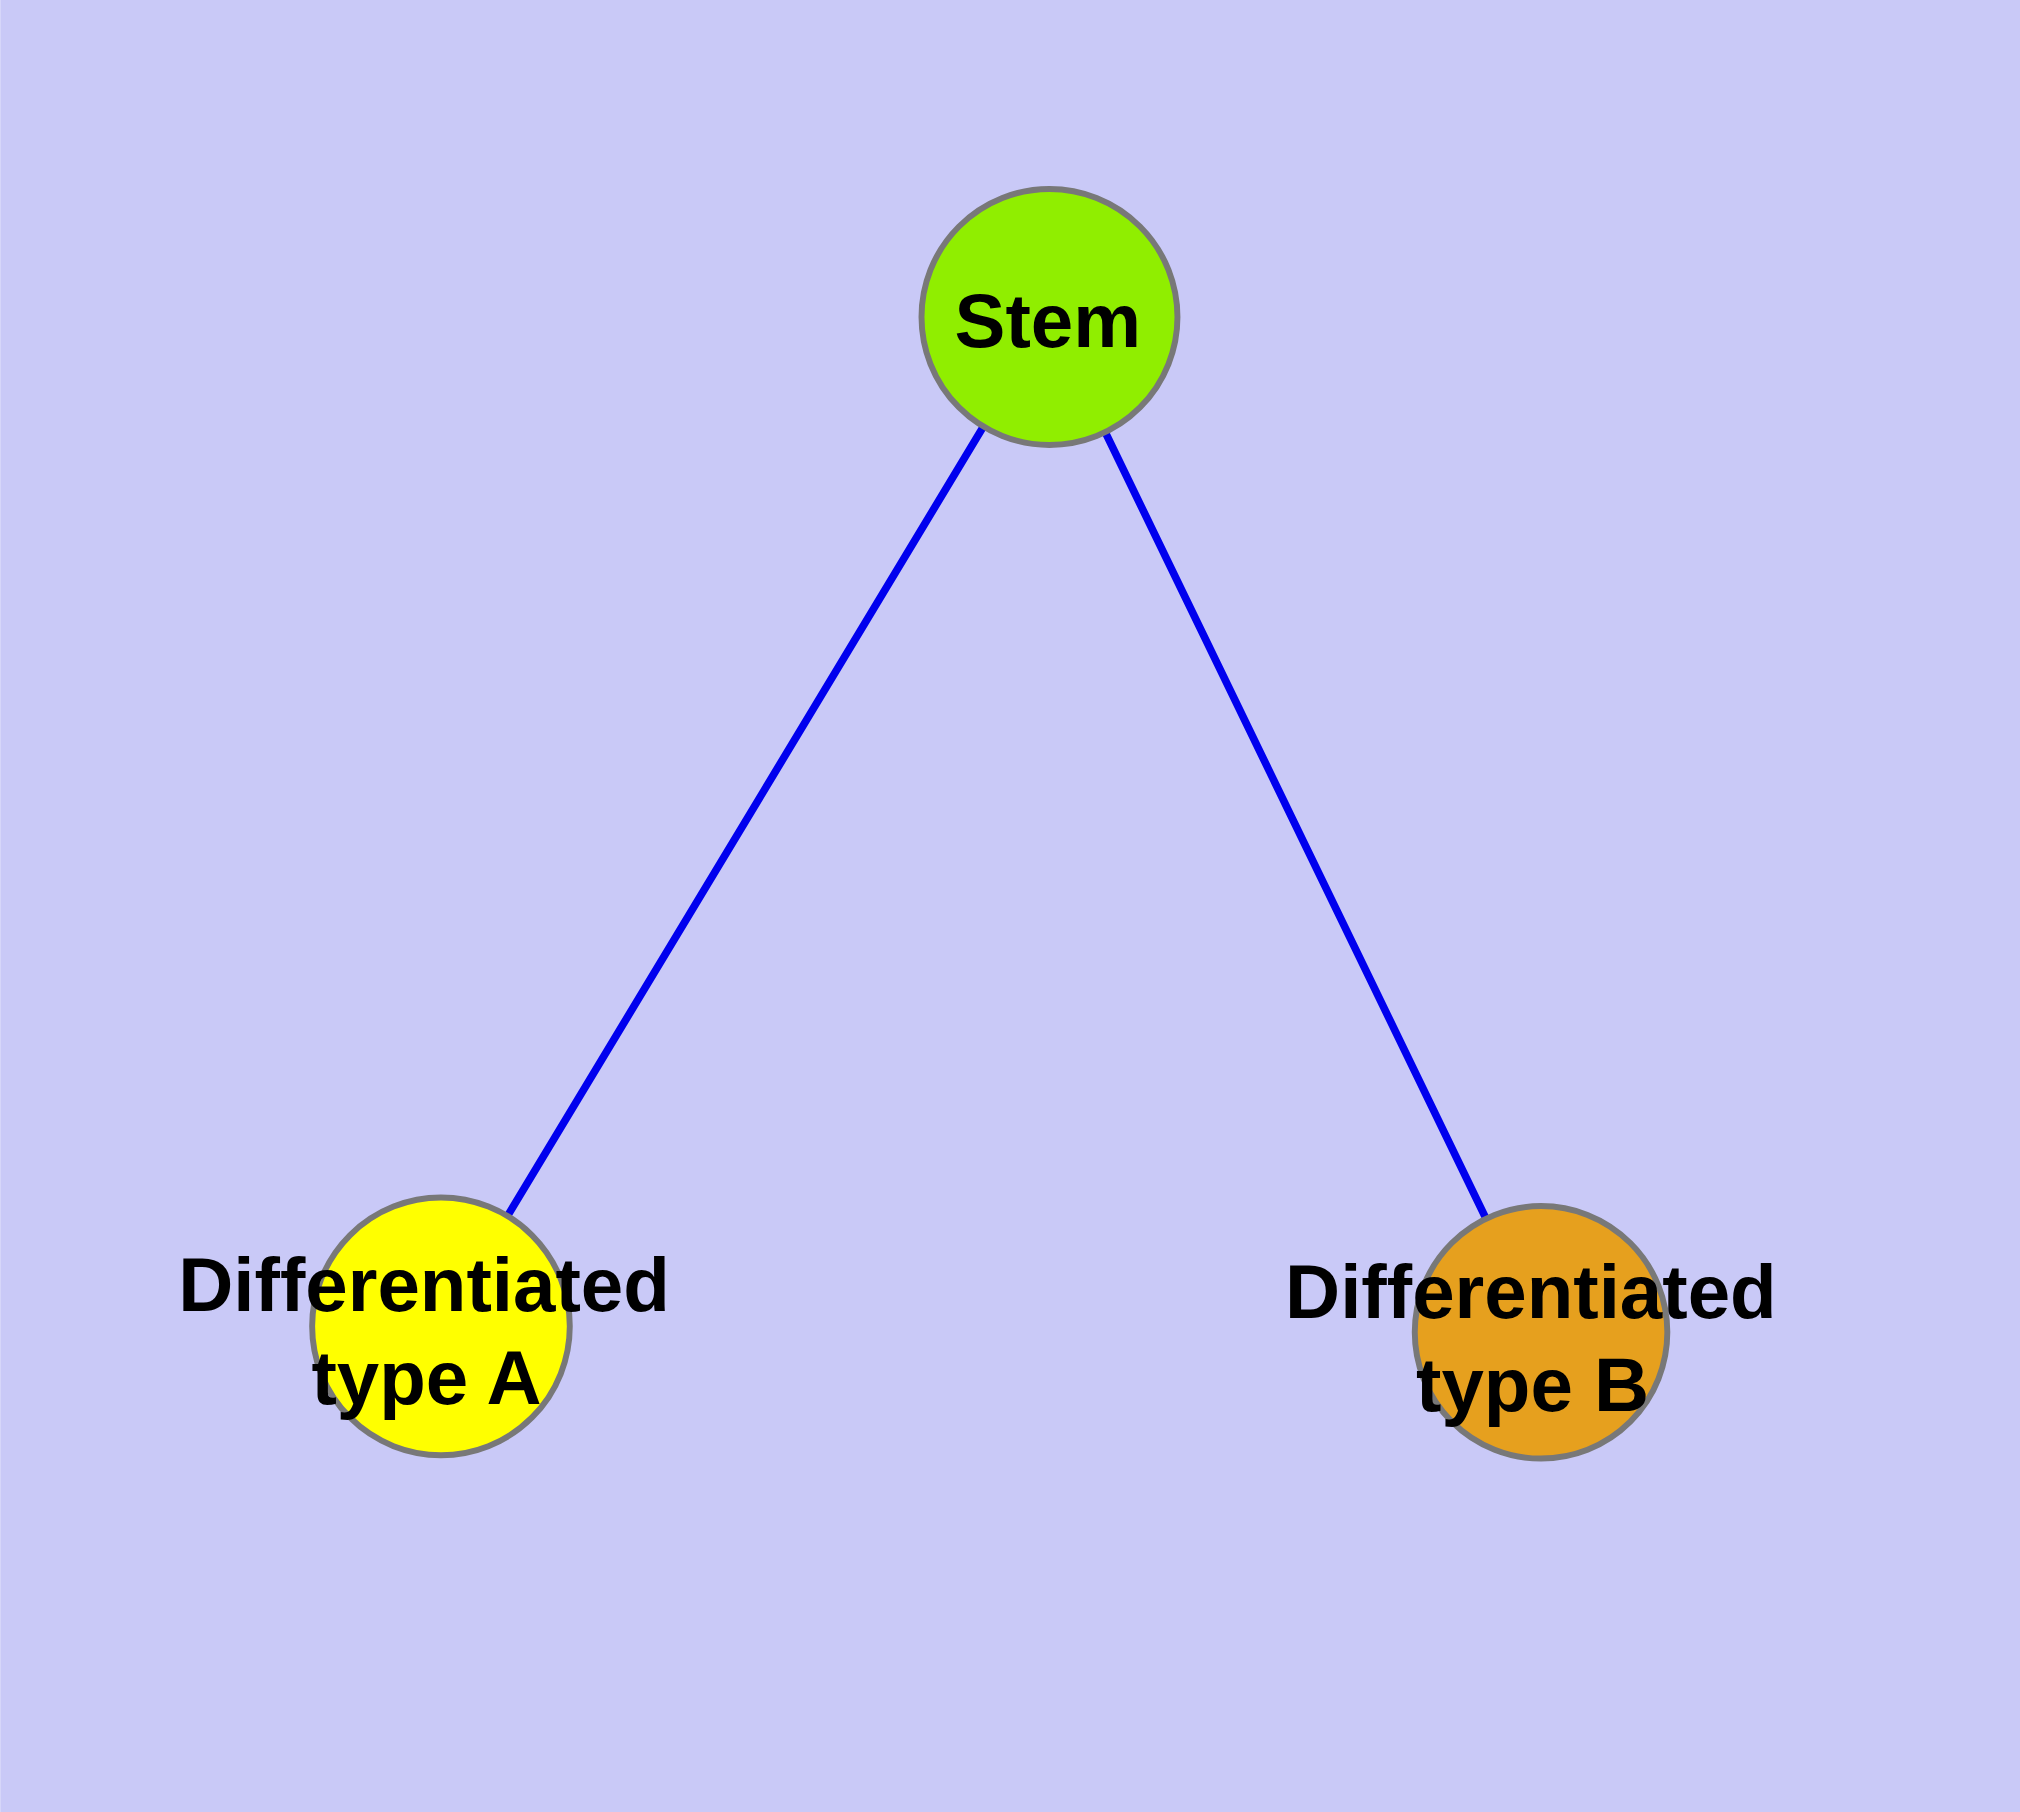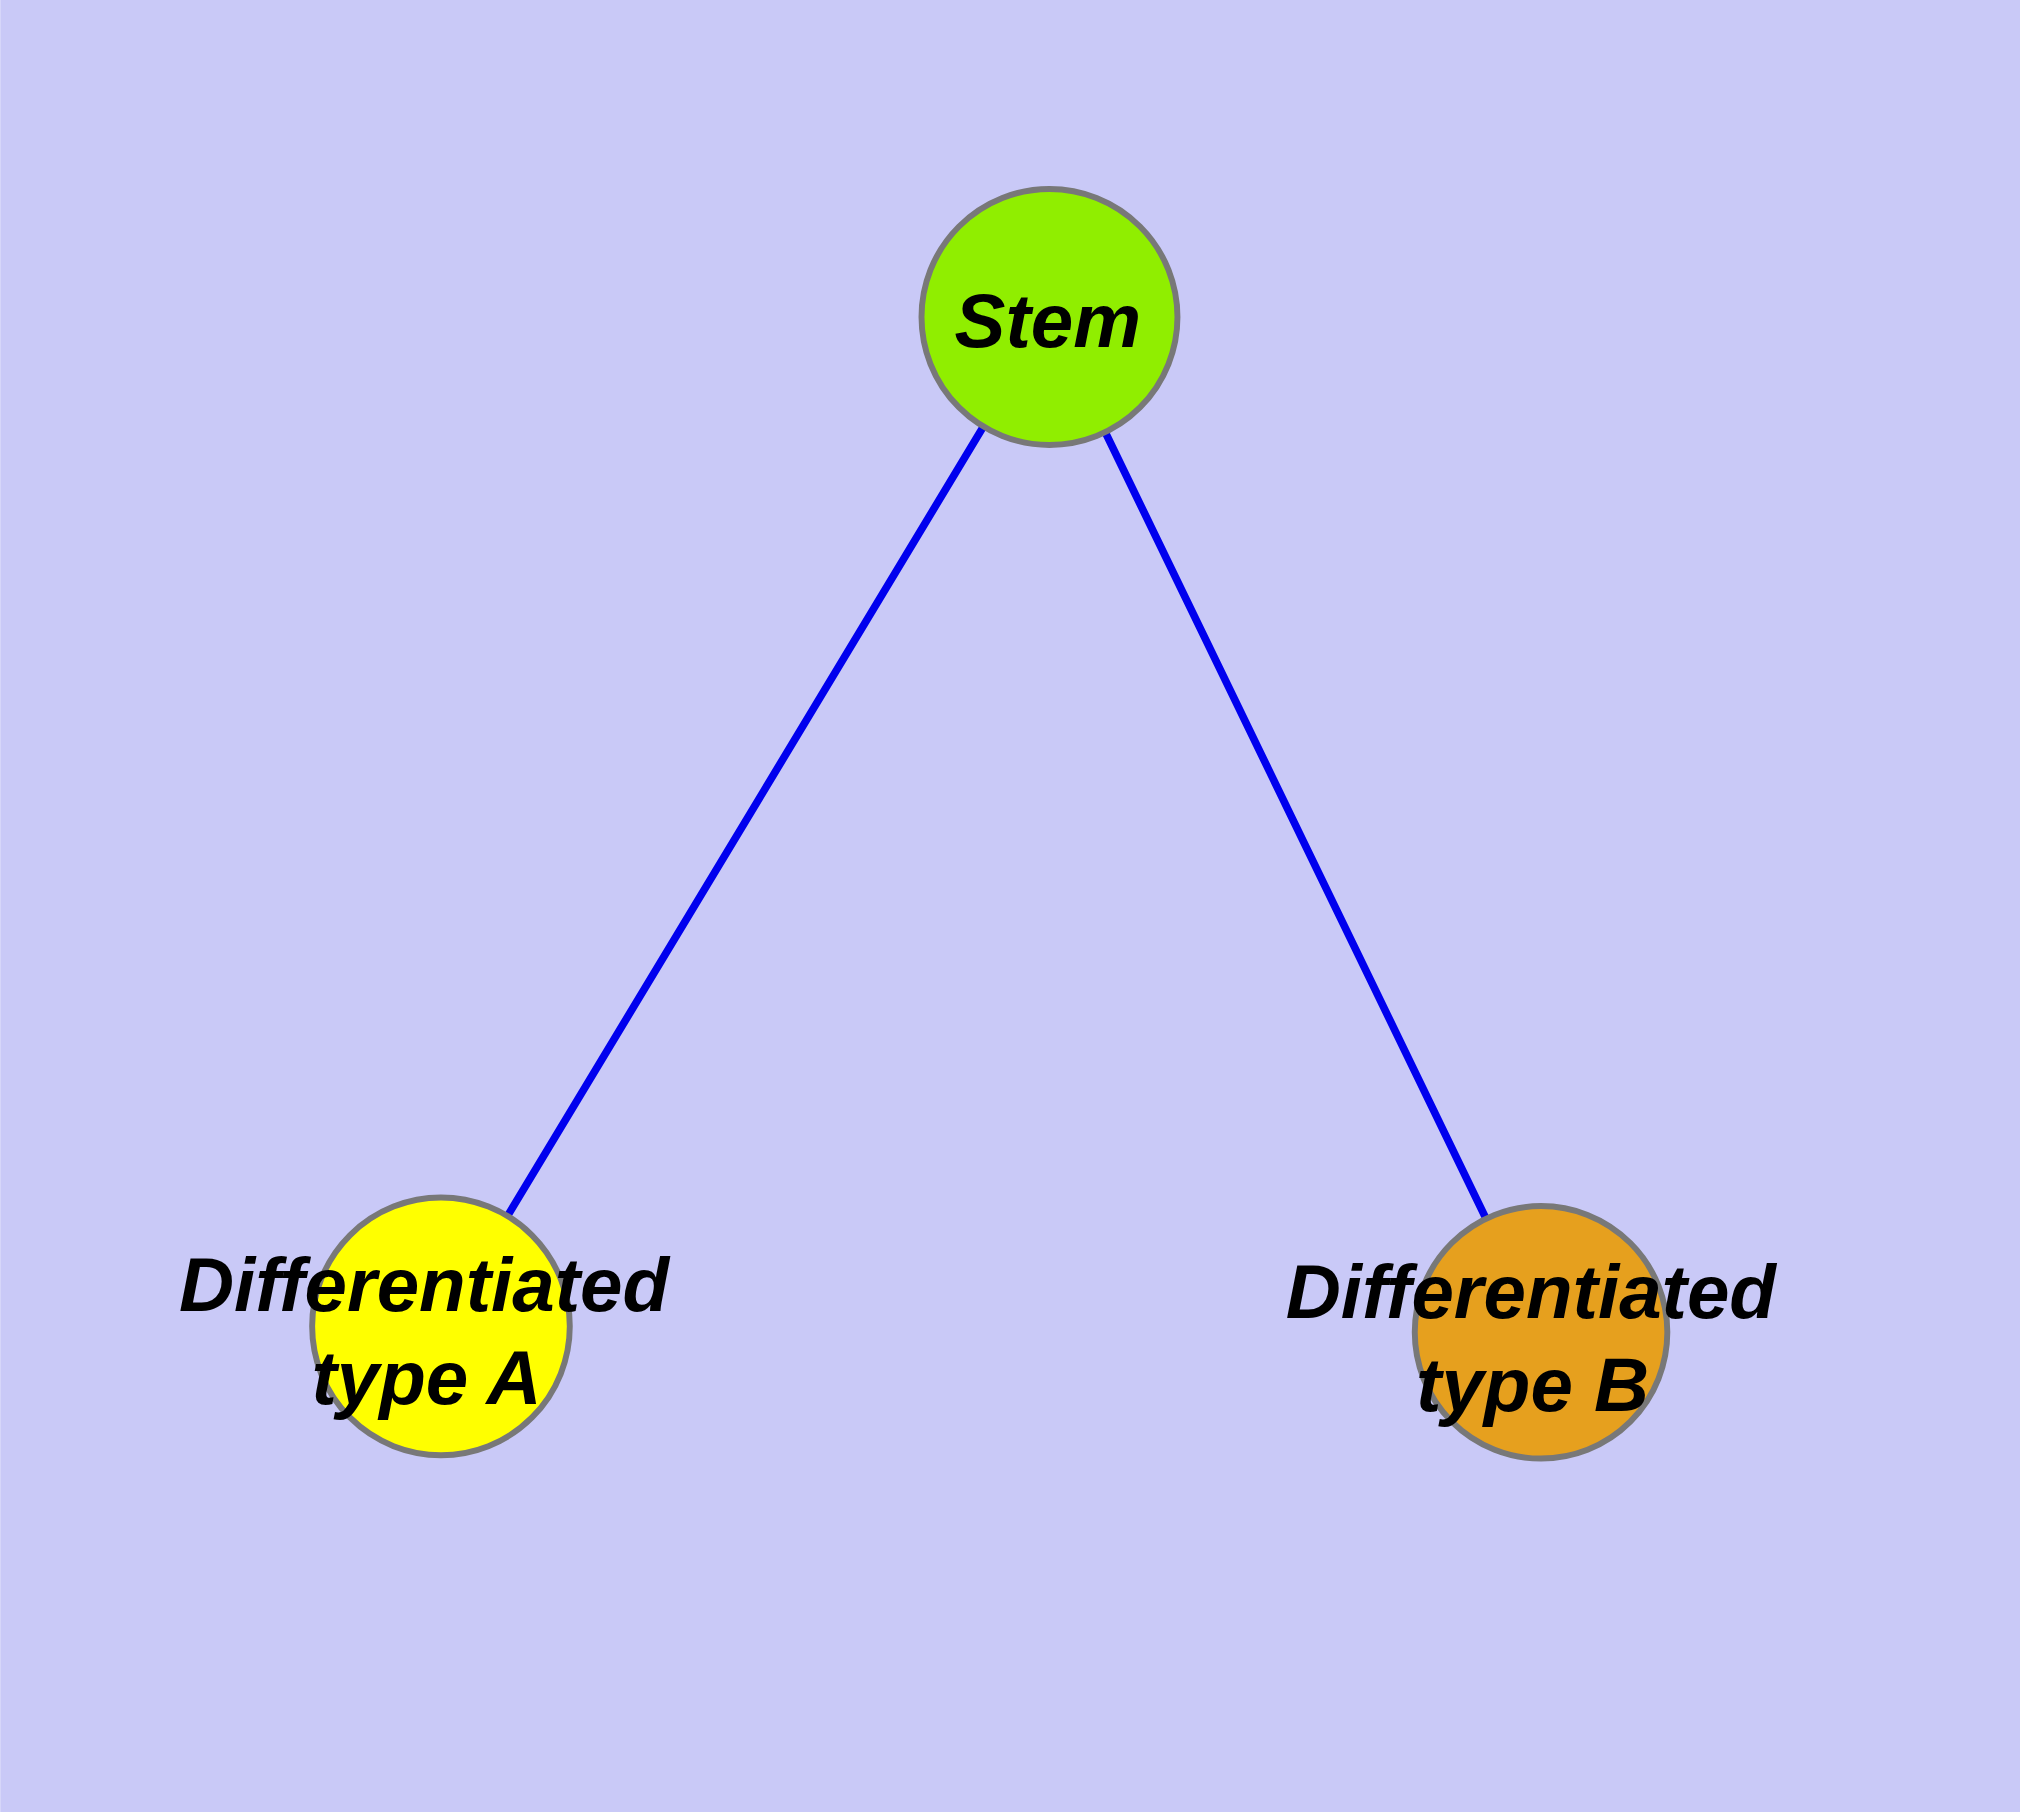--- a/index.html
+++ b/index.html
@@ -7,21 +7,20 @@
     padding: 0;
     width: 2021px;
     height: 1812px;
     overflow: hidden;
     font-family: "Liberation Sans", sans-serif;
   }
   .diagram-wrap {
     position: relative;
     width: 1628px;
     height: 1812px;
-    font-style: italic;
   }
   svg.graph {
     display: block;
     width: 2021px;
     height: 1812px;
   }
   .edge-line {
     fill: none;
     stroke-width: 9;
     stroke-linecap: round;

